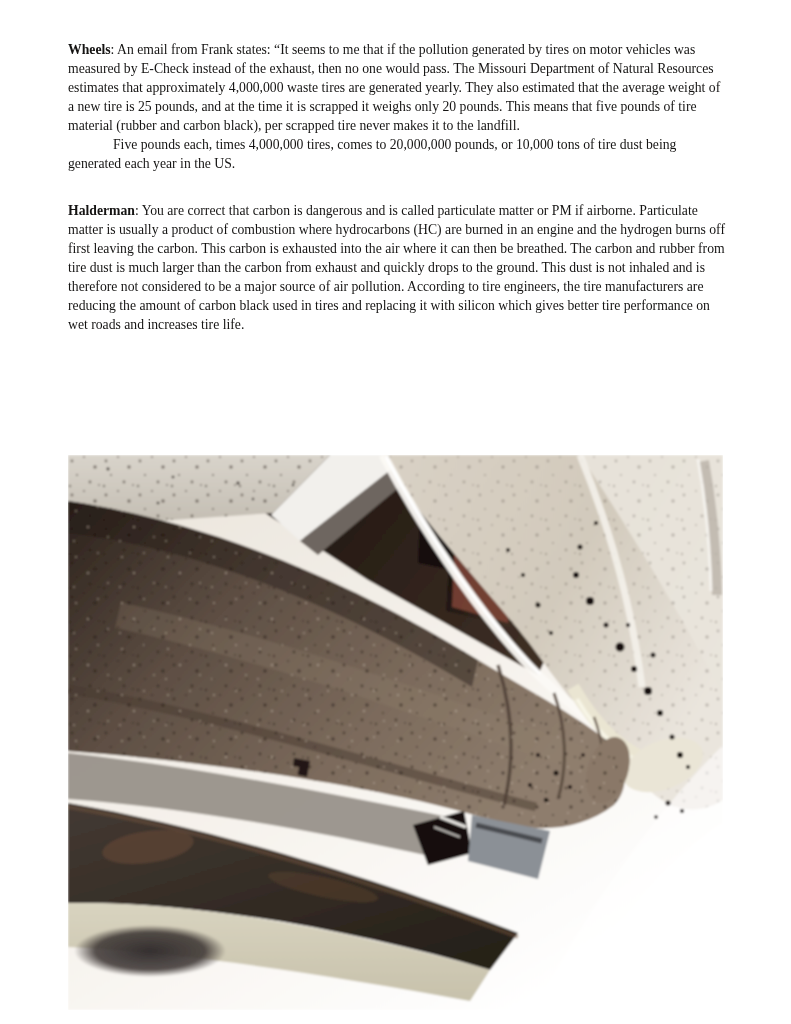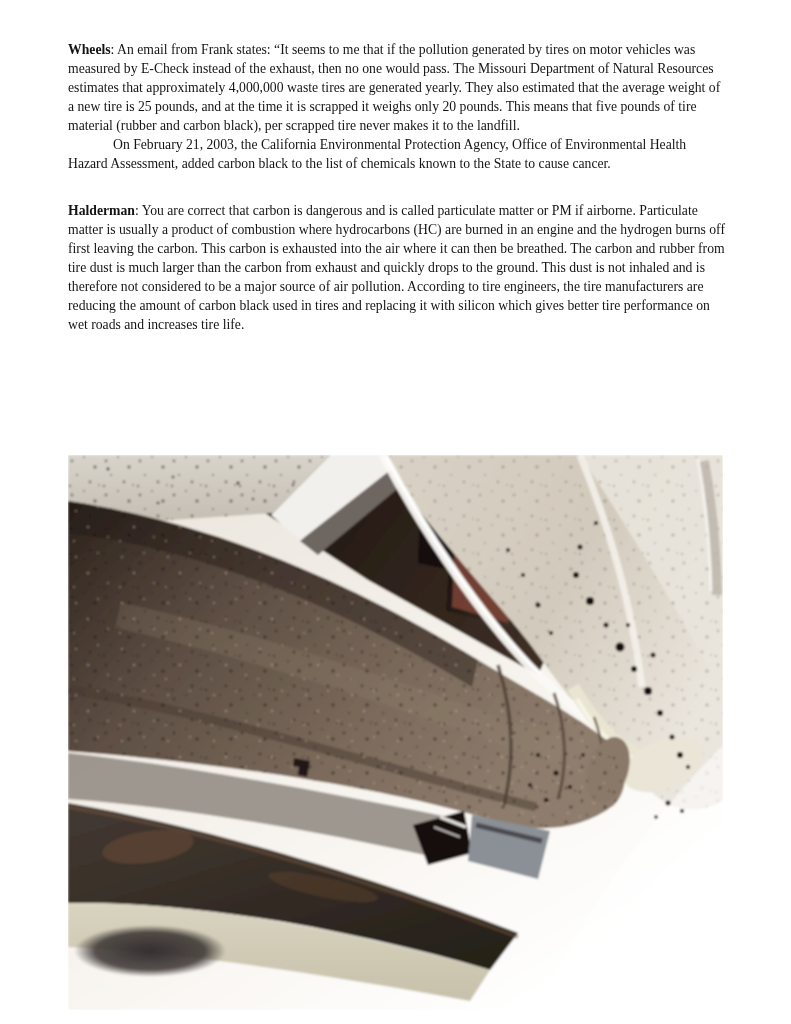--- a/index.html
+++ b/index.html
@@ -15,21 +15,21 @@
   .photo{position:absolute;left:68px;top:455px;width:655px;height:555px;margin:0;}
   .photo svg{display:block;}
 </style>
 </head>
 <body>
 
 <div class="sheet">
 
   <div class="textblock">
     <p class="para"><strong class="lbl">Wheels</strong><span>: An email from Frank states: “It seems to me that if the pollution generated by tires on motor vehicles was measured by E-Check instead of the exhaust, then no one would pass. The Missouri Department of Natural Resources estimates that approximately 4,000,000 waste tires are generated yearly. They also estimated that the average weight of a new tire is 25 pounds, and at the time it is scrapped it weighs only 20 pounds. This means that five pounds of tire material (rubber and carbon black), per scrapped tire never makes it to the landfill.</span></p>
-    <p class="para indent"><span>On February 21, 2003, the California Environmental Protection Agency, Office of Environmental Health Hazard Assessment, added carbon black to the list of chemicals known to the State to cause cancer.</span></p>
+    <p class="para indent"><span>Five pounds each, times 4,000,000 tires, comes to 20,000,000 pounds, or 10,000 tons of tire dust being generated each year in the US.</span></p>
     <p class="para gap"><strong class="lbl">Halderman</strong><span>: You are correct that carbon is dangerous and is called particulate matter or PM if airborne. Particulate matter is usually a product of combustion where hydrocarbons (HC) are burned in an engine and the hydrogen burns off first leaving the carbon. This carbon is exhausted into the air where it can then be breathed. The carbon and rubber from tire dust is much larger than the carbon from exhaust and quickly drops to the ground. This dust is not inhaled and is therefore not considered to be a major source of air pollution. According to tire engineers, the tire manufacturers are reducing the amount of carbon black used in tires and replacing it with silicon which gives better tire performance on wet roads and increases tire life.</span></p>
   </div>
 
   <figure class="photo">
     <svg width="655" height="555" viewBox="0 0 655 555" xmlns="http://www.w3.org/2000/svg" role="img">
       <defs>
         <linearGradient id="gBg" x1="0" y1="0" x2="0.7" y2="1">
           <stop offset="0" stop-color="#e9e3da"></stop>
           <stop offset="0.55" stop-color="#f6f2ec"></stop>
           <stop offset="1" stop-color="#ffffff"></stop>

